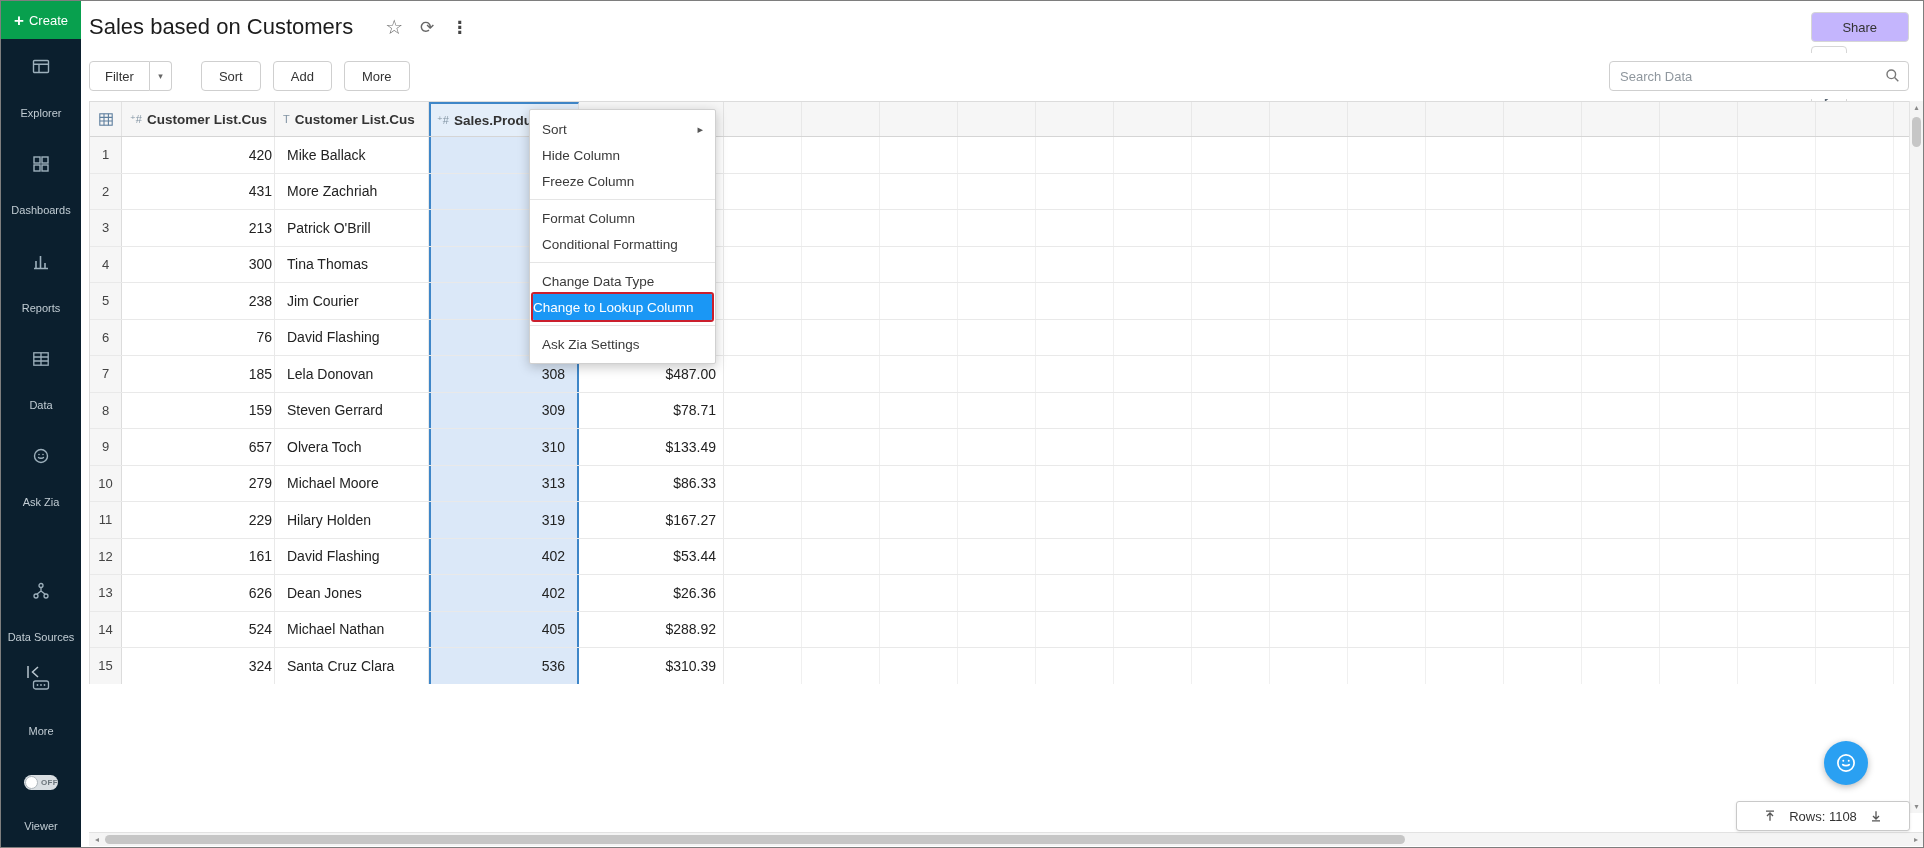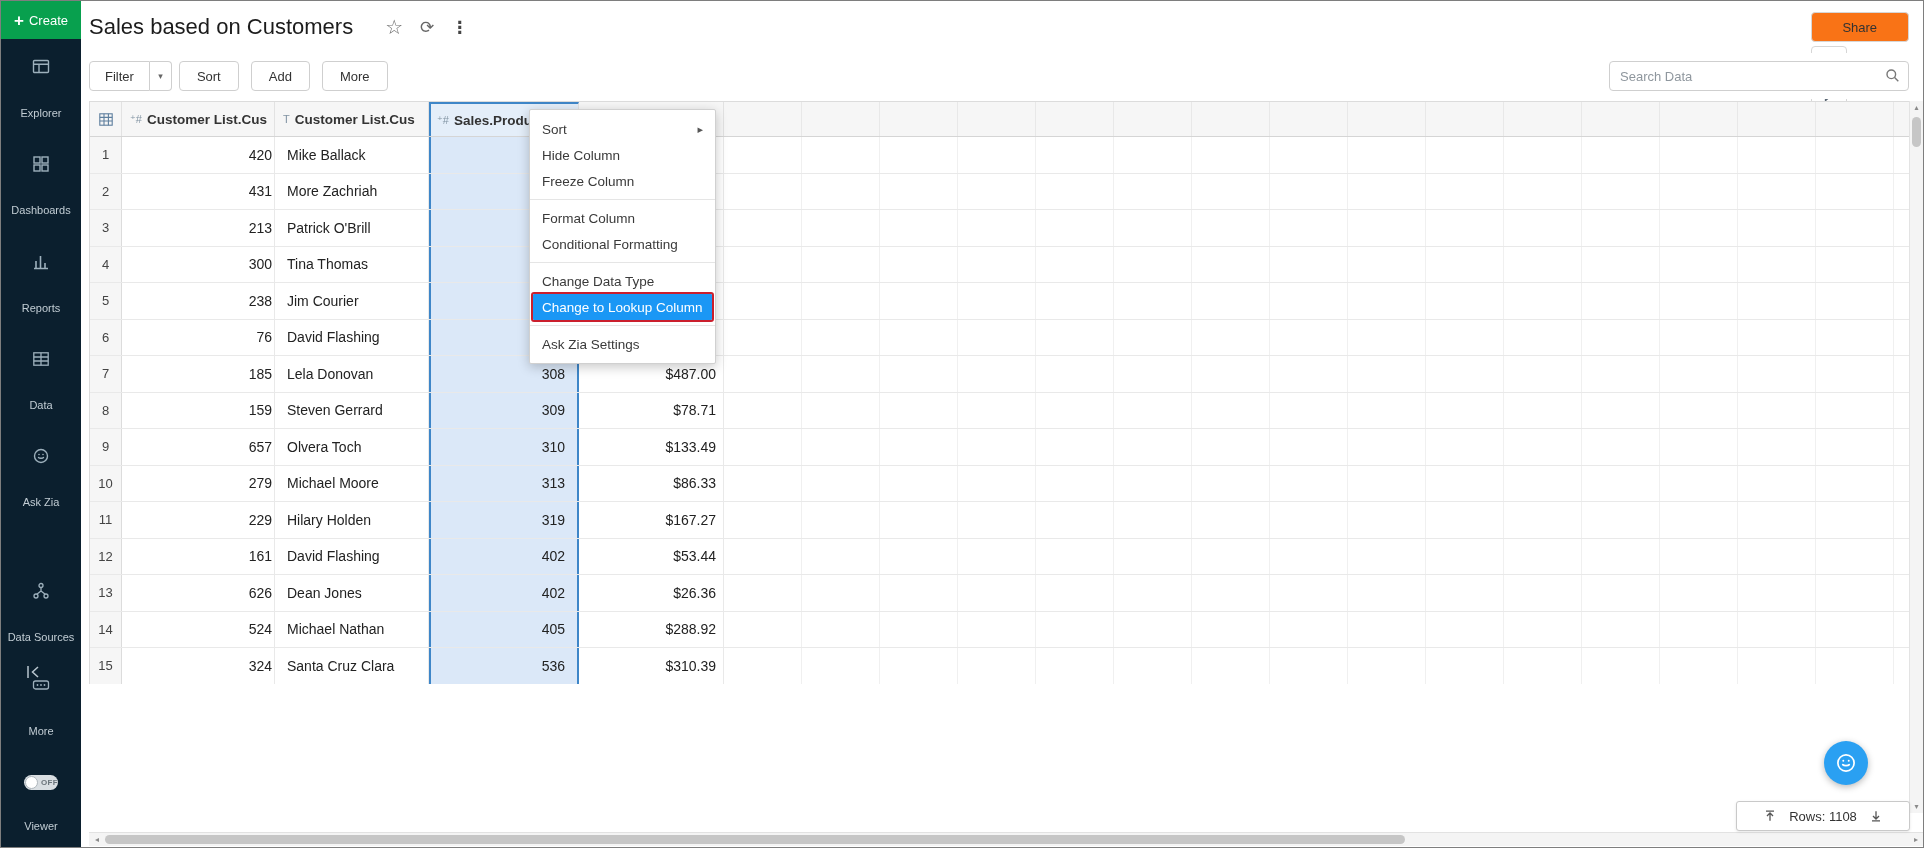--- a/index.html
+++ b/index.html
@@ -26,27 +26,27 @@
   
   .titlebar{position:absolute;left:80px;top:0;width:1844px;height:52px;display:flex;align-items:center;padding:0 16px 0 8px;box-sizing:border-box;background:#fff;}
   .page-title{font-size:22px;font-weight:400;color:#1c1c1c;margin:0;white-space:nowrap;}
   .icon-star{font-size:20px;color:#6f6f6f;margin-left:32px;cursor:pointer;}
   .icon-refresh{font-size:17px;color:#666;margin-left:17px;cursor:pointer;}
   .icon-kebab{font-size:17px;color:#444;margin-left:17px;cursor:pointer;font-weight:bold;}
   .tb-right{margin-left:auto;display:flex;gap:4px;flex-direction:column;}
   .btn{height:30px;border-radius:4px;font-size:13px;font-family:inherit;cursor:pointer;display:flex;align-items:center;justify-content:center;box-sizing:border-box;}
   .btn-green{background:#18a263;color:#fff;border:none;padding:0 16px;}
   .btn-plusgreen{background:none;border:none;color:#08a04e;font-size:24px;width:30px;padding:0;font-weight:bold;}
-  .btn-light{background:#f97316;border:1px solid #d6d6d6;color:#333;padding:12px 15px;}
+  .btn-light{background:#c4b5fd;border:1px solid #d6d6d6;color:#333;padding:12px 15px;}
   .btn-icon{width:36px;background:#fff;border:1px solid #d6d6d6;padding:0;}
 
   
   .toolbar{position:absolute;left:80px;top:52px;width:1844px;height:46px;display:flex;align-items:center;padding-left:8px;box-sizing:border-box;background:#fff;}
   .tbtn{height:30px;border:1px solid #cfcfcf;background:#fff;border-radius:4px;font-size:13px;color:#333;padding:0 17px;margin-right:12px;font-family:inherit;cursor:pointer;}
-  .filter-group{display:flex;margin-right:7px;align-items:flex-end;}
+  .filter-group{display:flex;margin-right:29px;align-items:flex-end;}
   .filter-main{height:30px;border:1px solid #cfcfcf;background:#fff;border-radius:4px 0 0 4px;font-size:13px;color:#333;padding:0 15px;font-family:inherit;cursor:pointer;}
   .filter-drop{height:30px;width:22px;border:1px solid #cfcfcf;border-left:none;background:#fff;border-radius:0 4px 4px 0;color:#666;font-size:9px;display:flex;align-items:center;justify-content:center;box-sizing:border-box;cursor:pointer;}
   .search-wrap{margin-left:auto;margin-right:16px;position:relative;}
   .search-input{width:300px;height:30px;border:1px solid #cfcfcf;border-radius:4px;padding:0 34px 0 10px;font-size:13px;color:#333;box-sizing:border-box;font-family:inherit;}
   .search-input::placeholder{color:#8f979e;}
   .search-icon{position:absolute;right:9px;top:7px;}
 
   
   .grid{position:absolute;left:88px;top:100px;width:1820px;height:583px;border-left:1px solid #dcdcdc;border-top:1px solid #dcdcdc;overflow:hidden;box-sizing:border-box;background:#fff;}
   .g-header{display:flex;height:35px;background:#f6f6f6;border-bottom:1px solid #d5d5d5;box-sizing:border-box;}
@@ -82,21 +82,21 @@
   .rows-box{position:absolute;left:1735px;top:800px;width:172px;height:28px;background:#fff;border:1px solid #c9c9c9;border-radius:3px;display:flex;align-items:center;justify-content:center;gap:13px;font-size:13px;color:#333;box-shadow:0 1px 3px rgba(0,0,0,.10);z-index:10;}
   .zia-bubble{position:absolute;left:1823px;top:740px;width:44px;height:44px;border-radius:50%;background:#2aa0f2;display:flex;align-items:center;justify-content:center;box-shadow:0 2px 7px rgba(0,0,0,.28);cursor:pointer;z-index:10;}
 
   
   .context-menu{position:absolute;left:528px;top:108px;width:187px;background:#fff;border:1px solid #d0d0d0;border-radius:2px;box-shadow:0 3px 12px rgba(0,0,0,.22);padding:6px 0;z-index:40;box-sizing:border-box;}
   .menu-item{height:26px;display:flex;align-items:center;padding:0 12px;font-size:13.5px;color:#3a3a3a;cursor:pointer;}
   .m-label{flex:1;white-space:nowrap;}
   .submenu-arrow{color:#555;font-size:11px;}
   .menu-divider{height:1px;background:#e5e5e5;margin:5px 0;}
   .menu-item.selected{background:#1a97f5;color:#fff;}
-  .menu-item.highlighted{outline:2px solid #cb1f2d;outline-offset:0;margin:0 3px;padding:0 9px;border-radius:1px;}
+  .menu-item.highlighted{outline:2px solid #cb1f2d;outline-offset:0;margin:0 3px;padding:0 0;border-radius:1px;}
 </style>
 </head>
 <body>
 
 <div class="screen">
 
   <aside class="sidebar">
     <button class="create-btn">
       <span class="create-plus">+</span>
       <span>Create</span>

